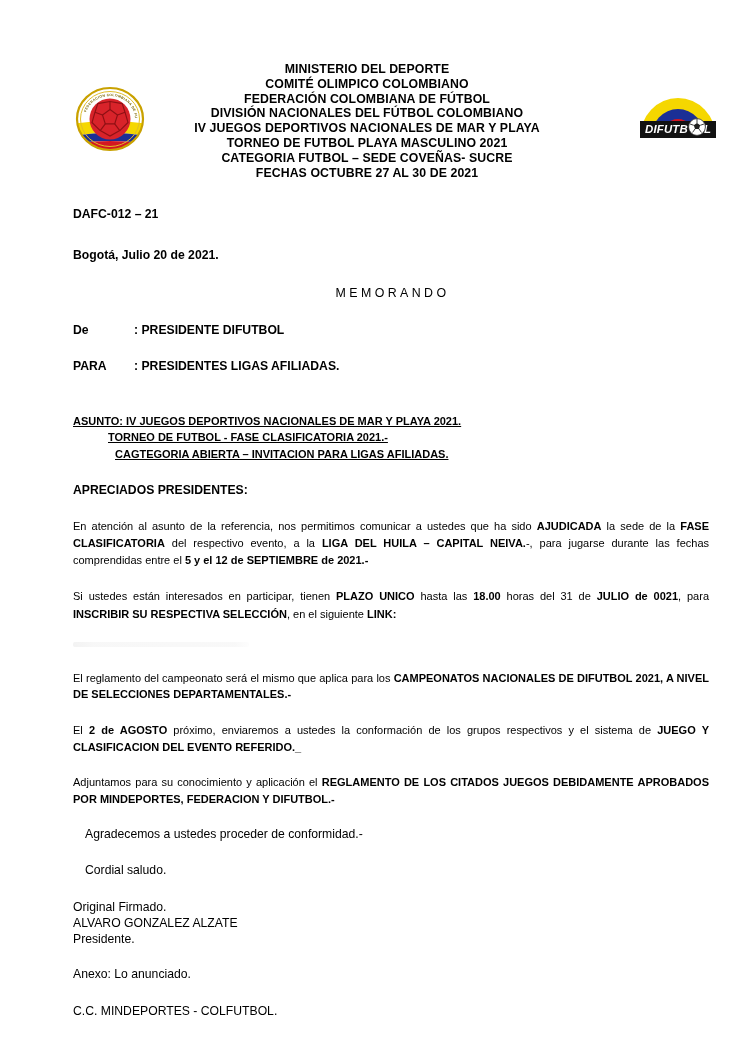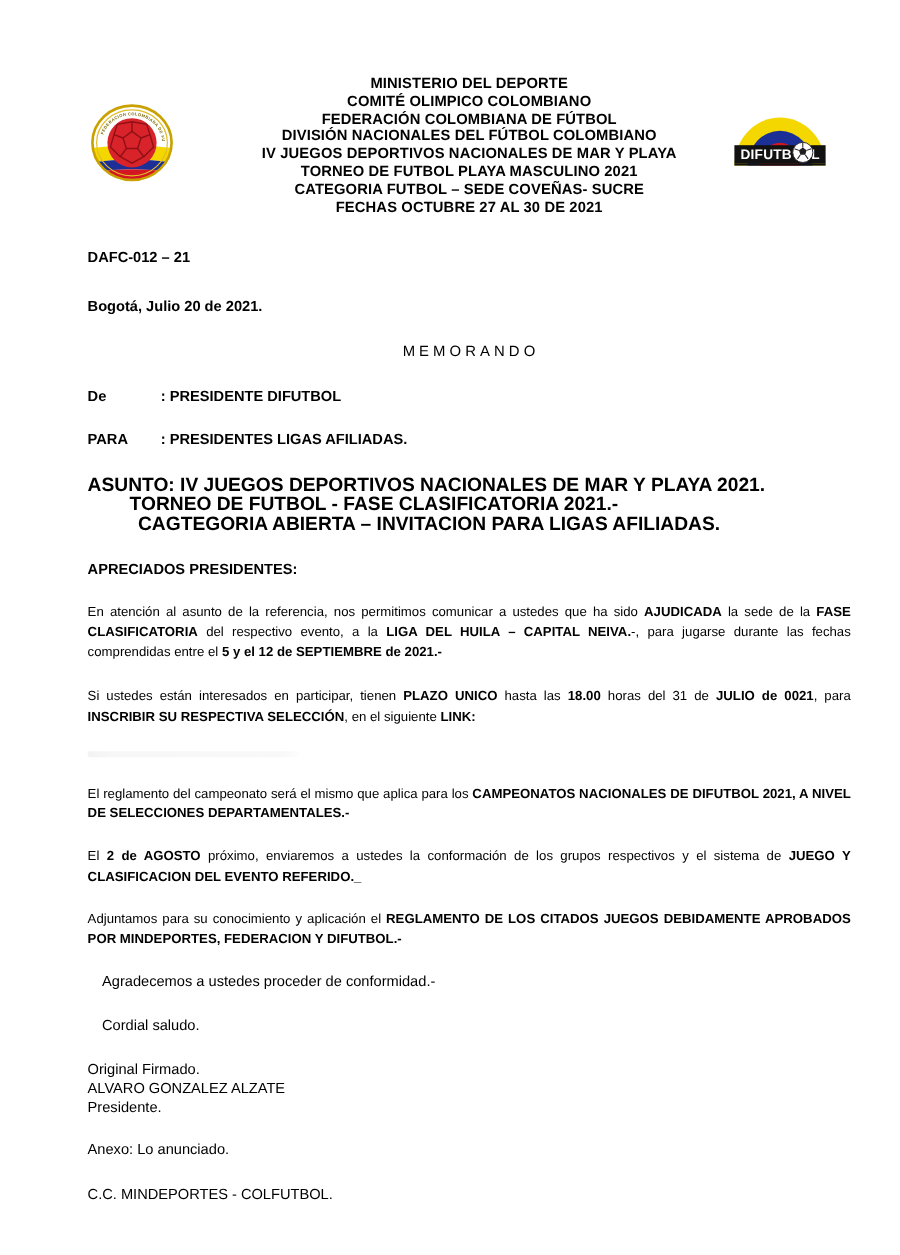--- a/index.html
+++ b/index.html
@@ -27,21 +27,21 @@
   
   .header {
     position: absolute;
     left: 0;
     top: 62px;
     width: 750px;
     height: 145px;
   }
   .header-titles {
     position: absolute;
-    left: 166px;
+    left: 142px;
     top: 0;
     width: 450px;
     text-align: center;
     font-weight: bold;
     font-size: 12.3px;
     line-height: 14.8px;
     letter-spacing: 0.1px;
     white-space: nowrap;
   }
   .header-titles div { white-space: nowrap; }
@@ -52,24 +52,25 @@
     left: 72px;
     top: 22px;
     width: 76px;
     height: 70px;
   }
   .logo-fcf svg { display: block; width: 100%; height: 100%; }
 
   
   .logo-difutbol {
     position: absolute;
-    left: 606px;
+    left: 634px;
     top: 20px;
     width: 88px;
     height: 66px;
+    font-style: italic;
   }
   .logo-difutbol svg { display: block; width: 100%; height: 100%; }
 
   
   .doc-body {
     position: absolute;
     left: 73px;
     top: 207px;
     width: 636px;
     font-size: 12.2px;
@@ -98,24 +99,25 @@
     font-weight: bold;
     font-size: 12.2px;
     white-space: nowrap;
   }
   .field-row .field-label {
     display: inline-block;
     width: 61px;
   }
 
   .asunto-block {
-    margin: 22px 0 0 0;
-    font-weight: bold;
-    font-size: 16px;
+    margin: 38px 0 0 0;
+    font-weight: bold;
+    font-size: 11px;
     line-height: 16.4px;
+    text-decoration: underline;
   }
   .asunto-block .ln2 { padding-left: 35px; display: block; }
   .asunto-block .ln3 { padding-left: 42px; display: block; }
 
   .greeting {
     margin: 21px 0 0 0;
     font-weight: bold;
     font-size: 12.2px;
   }
 

